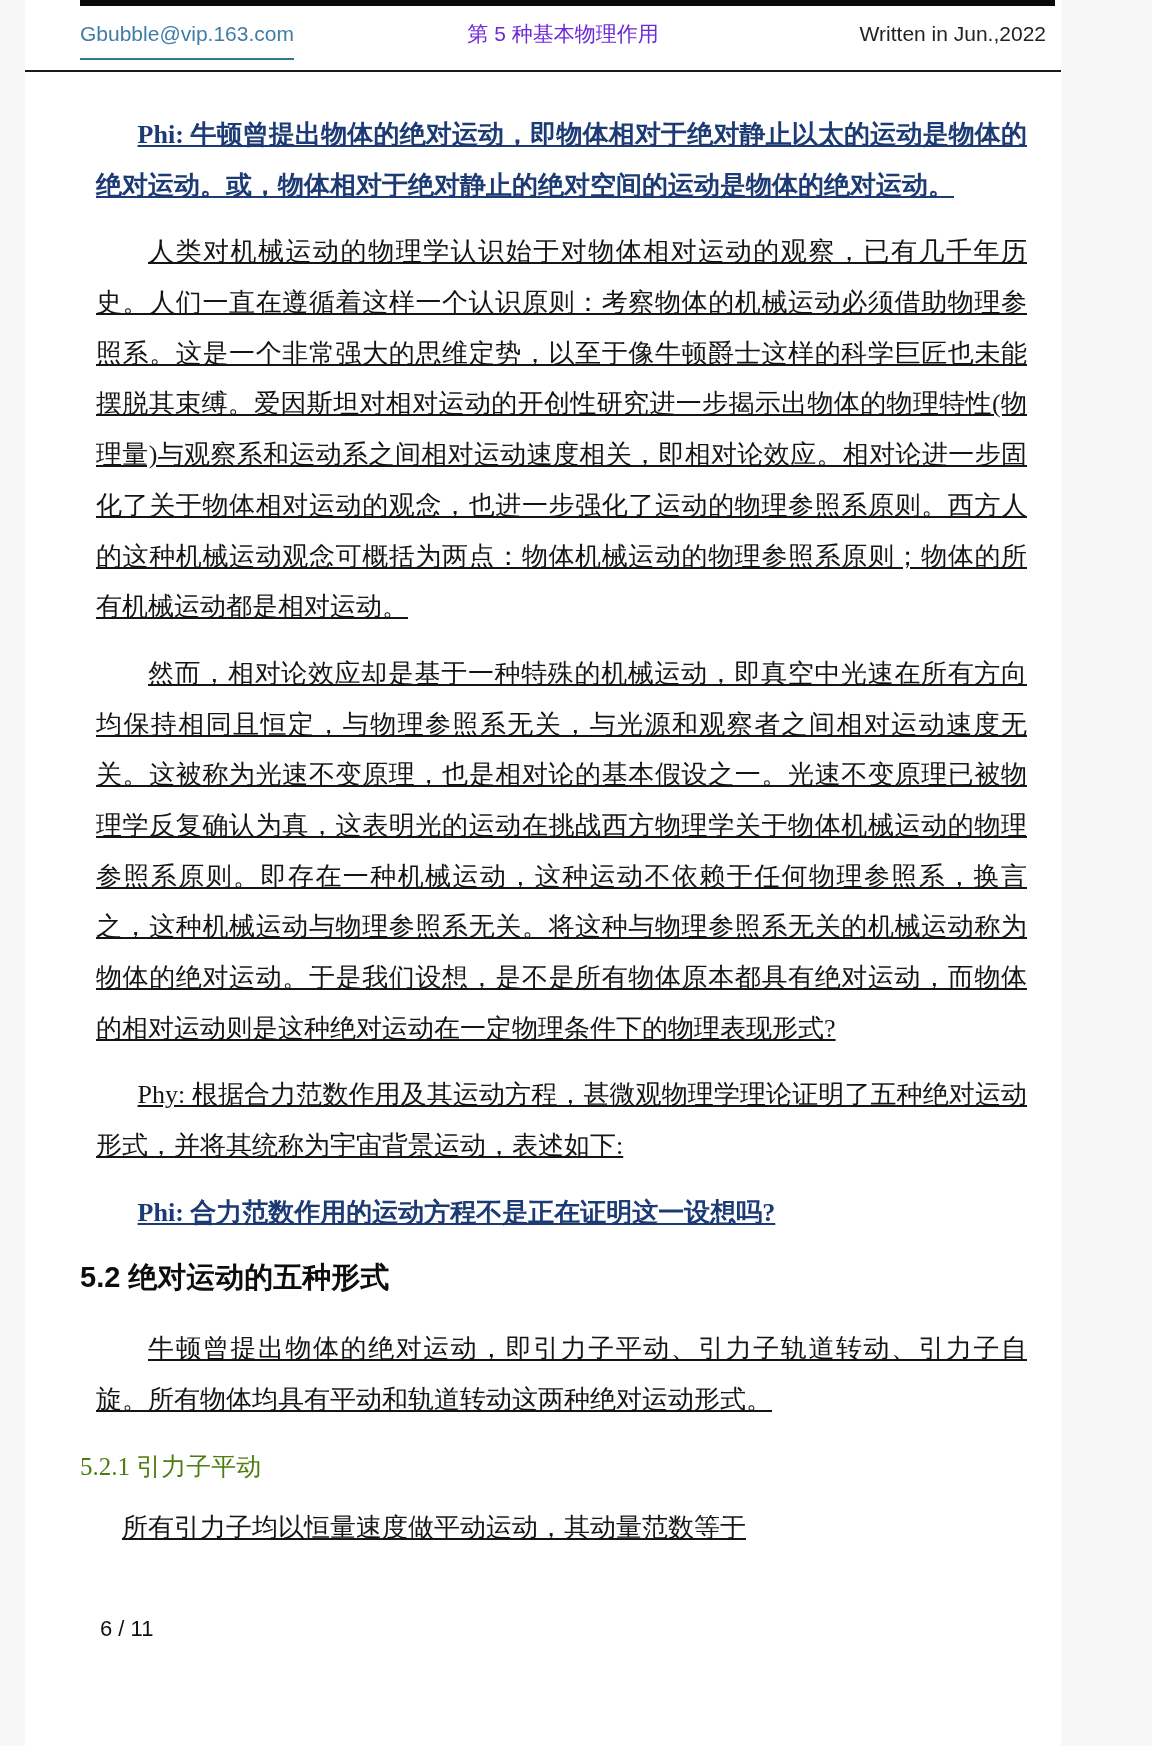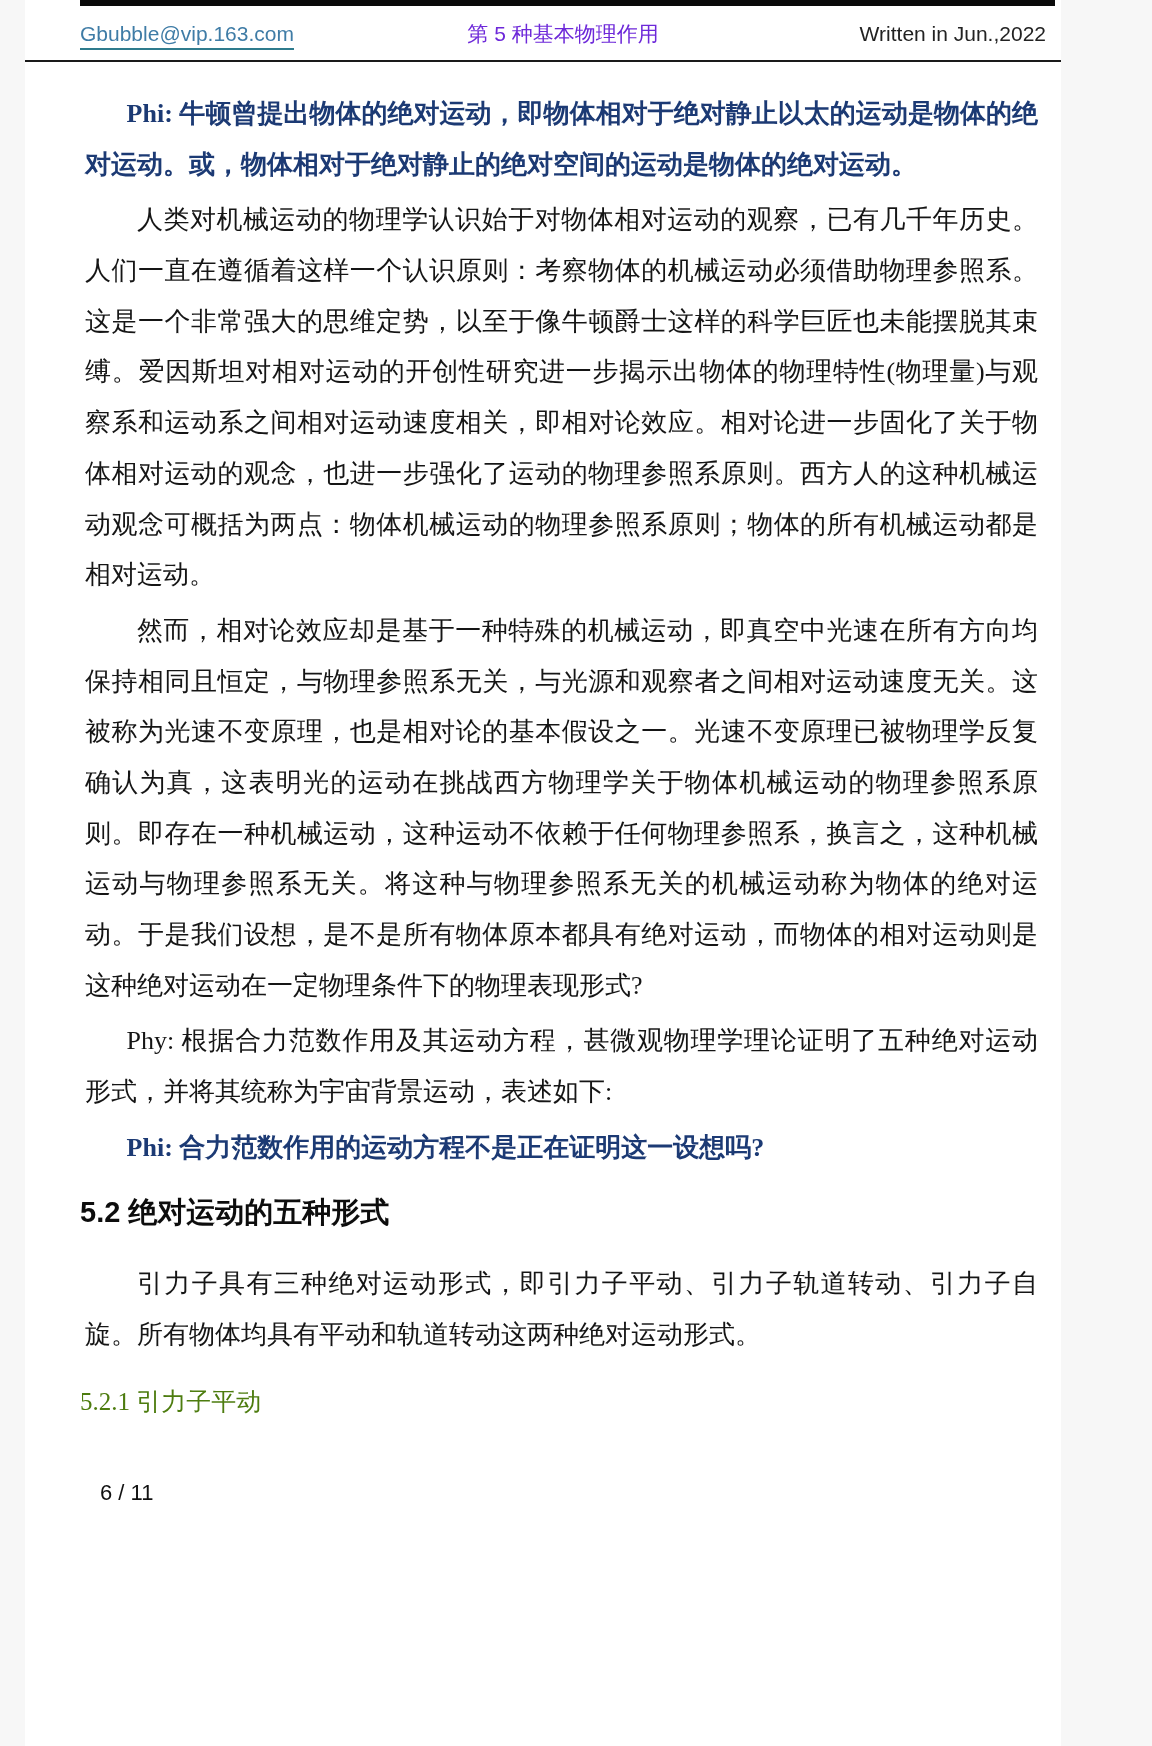--- a/index.html
+++ b/index.html
@@ -36,42 +36,43 @@
     padding:20px 15px 10px 55px;
     border-bottom:2px solid var(--rule);
     font-family:"Liberation Sans", sans-serif;
     font-size:21px;
   }
   .email{
     justify-self:start;
     color:var(--email_link);
     text-decoration:none;
     border-bottom:2px solid var(--email_underline);
-    padding-bottom:2px;
+    padding-bottom:12px;
     cursor:pointer;
   }
   .header .title{
     justify-self:center;
     color:#6d28d9;
     text-align:right;
   }
   .header .date{
     justify-self:end;
     color:#222;
     text-align:center;
   }
   .body{
     padding:22px 18px 0 55px;
     font-size:26px;
     color:var(--body_text);
   }
   .body p{
-    margin:5px;
+    margin:16px;
     text-align:justify;
     line-height:1.95;
+    text-decoration:underline;
   }
   .dialog{text-indent:1.6em;}
   .phi{color:var(--dialog_blue);font-weight:600;}
   .para{text-indent:2em;}
   .small-indent{text-indent:1em;}
   .h-bold{
     margin:16px 0 23px 0;
     font-family:"Liberation Sans", sans-serif;
     font-weight:bold;
     font-size:29px;
@@ -106,21 +107,22 @@
     <div class="date">Written in Jun.,2022</div>
   </div>
 
   <div class="body">
     <p class="dialog phi">Phi: 牛顿曾提出物体的绝对运动，即物体相对于绝对静止以太的运动是物体的绝对运动。或，物体相对于绝对静止的绝对空间的运动是物体的绝对运动。</p>
     <p class="para">人类对机械运动的物理学认识始于对物体相对运动的观察，已有几千年历史。人们一直在遵循着这样一个认识原则：考察物体的机械运动必须借助物理参照系。这是一个非常强大的思维定势，以至于像牛顿爵士这样的科学巨匠也未能摆脱其束缚。爱因斯坦对相对运动的开创性研究进一步揭示出物体的物理特性(物理量)与观察系和运动系之间相对运动速度相关，即相对论效应。相对论进一步固化了关于物体相对运动的观念，也进一步强化了运动的物理参照系原则。西方人的这种机械运动观念可概括为两点：物体机械运动的物理参照系原则；物体的所有机械运动都是相对运动。</p>
     <p class="para">然而，相对论效应却是基于一种特殊的机械运动，即真空中光速在所有方向均保持相同且恒定，与物理参照系无关，与光源和观察者之间相对运动速度无关。这被称为光速不变原理，也是相对论的基本假设之一。光速不变原理已被物理学反复确认为真，这表明光的运动在挑战西方物理学关于物体机械运动的物理参照系原则。即存在一种机械运动，这种运动不依赖于任何物理参照系，换言之，这种机械运动与物理参照系无关。将这种与物理参照系无关的机械运动称为物体的绝对运动。于是我们设想，是不是所有物体原本都具有绝对运动，而物体的相对运动则是这种绝对运动在一定物理条件下的物理表现形式?</p>
     <p class="dialog">Phy: 根据合力范数作用及其运动方程，甚微观物理学理论证明了五种绝对运动形式，并将其统称为宇宙背景运动，表述如下:</p>
     <p class="dialog phi">Phi: 合力范数作用的运动方程不是正在证明这一设想吗?</p>
     <h2 class="h-bold">5.2 绝对运动的五种形式</h2>
-    <p class="para">引力子具有三种绝对运动形式，即引力子平动、引力子轨道转动、引力子自旋。所有物体均具有平动和轨道转动这两种绝对运动形式。</p>
+    <p class="para">牛顿曾提出物体的绝对运动，即引力子平动、引力子轨道转动、引力子自旋。所有物体均具有平动和轨道转动这两种绝对运动形式。</p>
     <h3 class="h-sub">5.2.1 引力子平动</h3>
+    <p class="small-indent">所有引力子均以恒量速度做平动运动，其动量范数等于</p>
   </div>
 
   <div class="footer">
     <span>6 / 11</span>
   </div>
 
 </div>
 
 </body></html>

